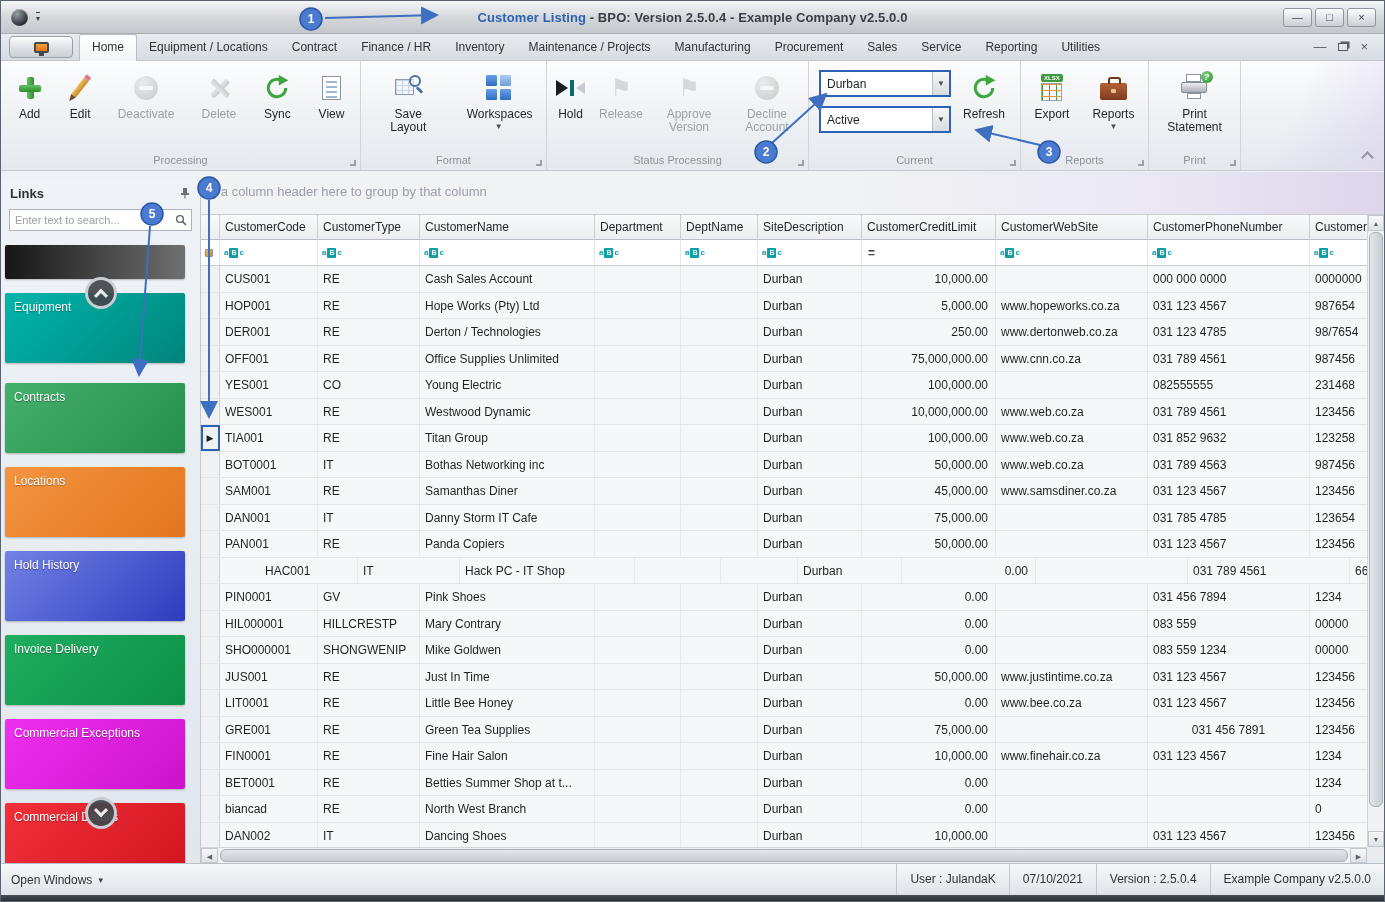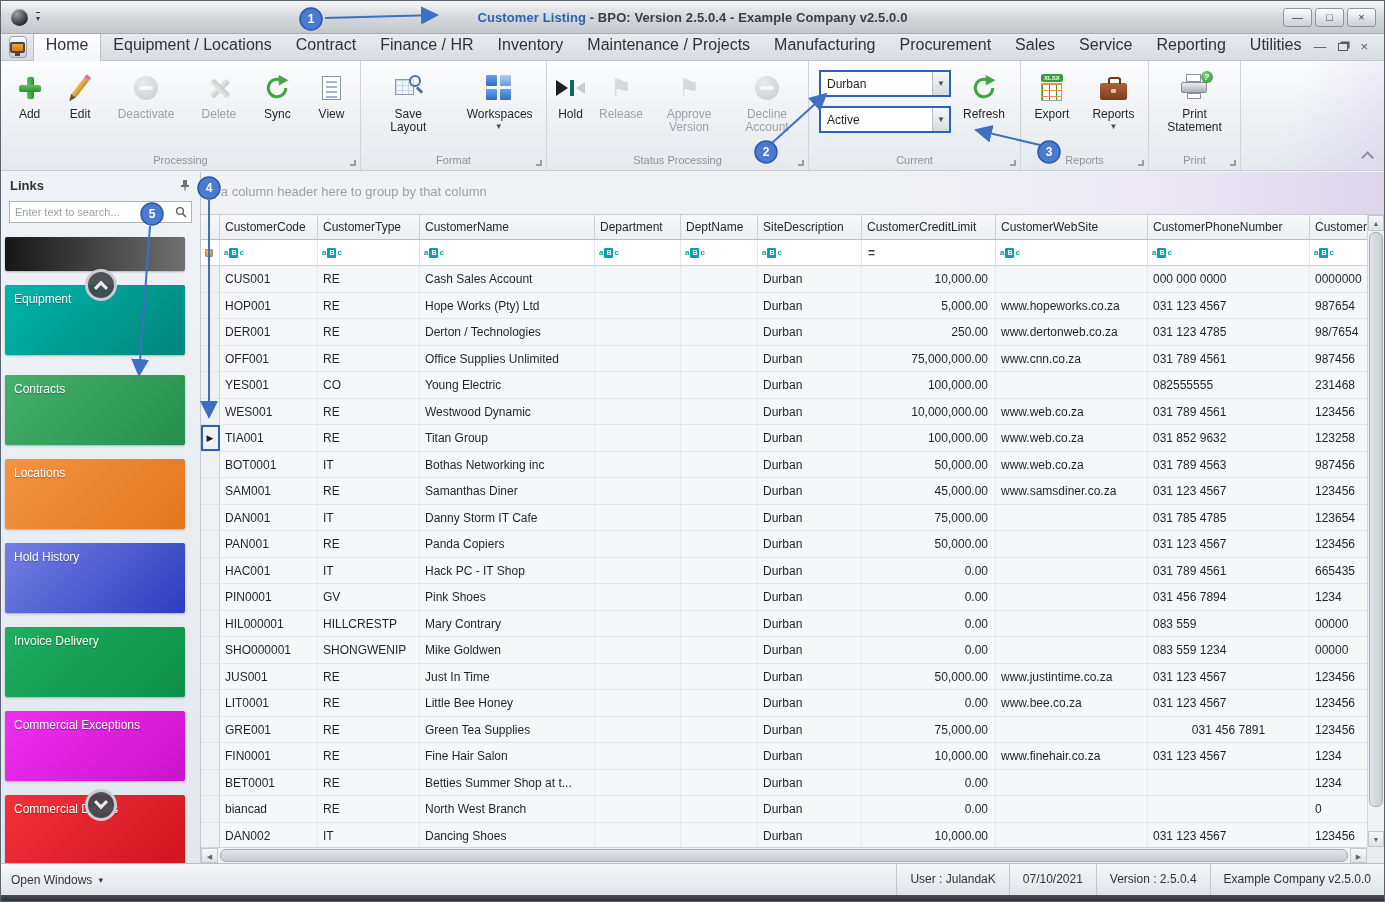--- a/index.html
+++ b/index.html
@@ -15,21 +15,21 @@
   .title-hl { color:#2f62b0; }
   .win-buttons { margin-left:auto; display:flex; gap:3px; padding-right:8px; z-index:2; }
   .win-btn { width:29px; height:19px; border:1px solid #8e949b; border-radius:3px; background:linear-gradient(#fdfdfe,#e2e5e9 50%,#ccd0d5); font-size:11px; line-height:16px; text-align:center; color:#3a3f45; }
 
   
   .tabrow { height:27px; background:linear-gradient(#e8ecf0,#d7dce2); display:flex; align-items:flex-end; padding:0 6px; border-bottom:1px solid #c2c7cd; }
   .app-button { width:64px; height:22px; margin:0 6px 2px 2px; border:1px solid #98a0a8; border-radius:4px; background:linear-gradient(#fbfcfd,#dfe3e7 50%,#cbd0d5); display:flex; align-items:center; justify-content:center; }
   .monitor { width:15px; height:11px; border:2px solid #44494f; border-radius:2px; background:linear-gradient(#f5a03a,#e07a18); position:relative; }
   .monitor::after { content:""; position:absolute; left:3px; bottom:-5px; width:5px; height:3px; background:#44494f; }
   .tabs { display:flex; align-items:flex-end; height:100%; }
-  .tab { padding:5px 12px 6px; font-size:16px; color:#2e3338; white-space:nowrap; }
+  .tab { padding:5px 12px 6px; font-size:12px; color:#2e3338; white-space:nowrap; }
   .tab.active { background:linear-gradient(#ffffff,#f2f4f6); border:1px solid #b9bfc6; border-bottom:none; border-radius:3px 3px 0 0; margin-bottom:-1px; padding-bottom:7px; }
   .mdi { margin-left:auto; display:flex; gap:12px; align-items:center; padding:0 10px 6px 0; color:#555c63; font-size:13px; }
   .mdi-restore { width:10px; height:8px; border:1px solid #555c63; box-shadow:2px -2px 0 -0.5px #555c63; }
 
   
   .ribbon { height:110px; background:linear-gradient(#fbfcfd,#eef1f4 55%,#e5e9ee); border-bottom:1px solid #c5cad0; display:flex; position:relative; }
   .ribbon::after { content:""; position:absolute; right:0; top:0; width:150px; height:110px; background:linear-gradient(115deg, rgba(230,224,242,0) 40%, rgba(214,204,234,.55)); pointer-events:none; }
   .rgroup { border-right:1px solid #d1d5da; display:flex; flex-direction:column; }
   .rg-content { flex:1; display:flex; align-items:stretch; justify-content:space-around; padding:3px 2px 0; }
   .rg-label { height:17px; text-align:center; font-size:11px; color:#8d939a; line-height:15px; position:relative; }
@@ -81,21 +81,21 @@
   .ic-print .pbody { position:absolute; left:2px; top:8px; width:26px; height:11px; background:linear-gradient(#eceef1,#aab0b7); border:1px solid #858d96; border-radius:2px; }
   .ic-print .ptray { position:absolute; left:8px; top:19px; width:14px; height:6px; background:#fff; border:1px solid #8a93a0; }
   .ic-print .pbadge { position:absolute; right:-2px; top:-3px; width:12px; height:12px; border-radius:50%; background:radial-gradient(circle at 35% 30%, #7cd07c, #2e8f2e); color:#fff; font-size:9px; font-weight:bold; line-height:12px; text-align:center; }
 
   .current-stack { display:flex; flex-direction:column; gap:9px; padding:6px 6px 0 8px; }
   .dd { width:132px; height:27px; background:#fff; border:2px solid #2e62b8; display:flex; align-items:center; }
   .dd-text { flex:1; padding-left:6px; font-size:12px; color:#1e2226; }
   .dd-btn { width:17px; align-self:stretch; background:linear-gradient(#f6f7f8,#d8dce0); border-left:1px solid #b9bfc6; font-size:8px; color:#4a5056; display:flex; align-items:center; justify-content:center; }
 
   
-  .sidebar { position:absolute; left:0; top:171px; width:200px; bottom:38px; background:linear-gradient(#eff3f7,#e1e7ed); border-right:1px solid #c2c7cd; overflow:hidden; }
+  .sidebar { position:absolute; left:0; top:179px; width:200px; bottom:38px; background:linear-gradient(#eff3f7,#e1e7ed); border-right:1px solid #c2c7cd; overflow:hidden; }
   .links-header { height:26px; display:flex; align-items:center; padding:0 9px; font-weight:bold; font-size:13px; color:#2e3338; }
   .links-header svg { margin-left:auto; }
   .search { margin:3px 8px 0; height:22px; background:#fff; border:1px solid #aeb4bb; display:flex; align-items:center; padding-right:4px; }
   .search input { border:none; outline:none; flex:1; font-size:11px; color:#555c63; font-family:inherit; padding:0 5px; background:transparent; }
   .search input::placeholder { color:#9aa0a7; }
   .tiles { padding:14px 15px 0 4px; }
   .tile { height:70px; border-radius:2px; margin-bottom:14px; color:#fff; font-size:12px; padding:7px 9px; box-shadow:0 1px 2px rgba(0,0,0,.25); overflow:hidden; }
   .tile.tile-small { height:34px; }
   .tile-label { text-shadow:0 1px 1px rgba(0,0,0,.35); line-height:14px; display:block; max-width:130px; }
   .scroll-fab { position:absolute; left:84px; width:32px; height:32px; border-radius:50%; background:rgba(66,70,76,.92); border:3px solid #caced3; display:flex; align-items:center; justify-content:center; z-index:5; }
@@ -643,21 +643,21 @@
           <div class="gcell" style="width: 86px;"></div>
           <div class="gcell" style="width: 77px;"></div>
           <div class="gcell" style="width: 104px;">Durban</div>
           <div class="gcell num" style="width: 134px;">50,000.00</div>
           <div class="gcell" style="width: 152px;"></div>
           <div class="gcell" style="width: 162px;">031 123 4567</div>
           <div class="gcell" style="width: 58px;">123456</div>
         </div>
         <div class="grow">
           <div class="g-ind"></div>
-          <div class="gcell" style="width: 98px;">HAC001</div>
+          <div class="gcell" style="width: 98px; margin-left: 40px;">HAC001</div>
           <div class="gcell" style="width: 102px;">IT</div>
           <div class="gcell" style="width: 175px;">Hack PC - IT Shop</div>
           <div class="gcell" style="width: 86px;"></div>
           <div class="gcell" style="width: 77px;"></div>
           <div class="gcell" style="width: 104px;">Durban</div>
           <div class="gcell num" style="width: 134px;">0.00</div>
           <div class="gcell" style="width: 152px;"></div>
           <div class="gcell" style="width: 162px;">031 789 4561</div>
           <div class="gcell" style="width: 58px;">665435</div>
         </div>

